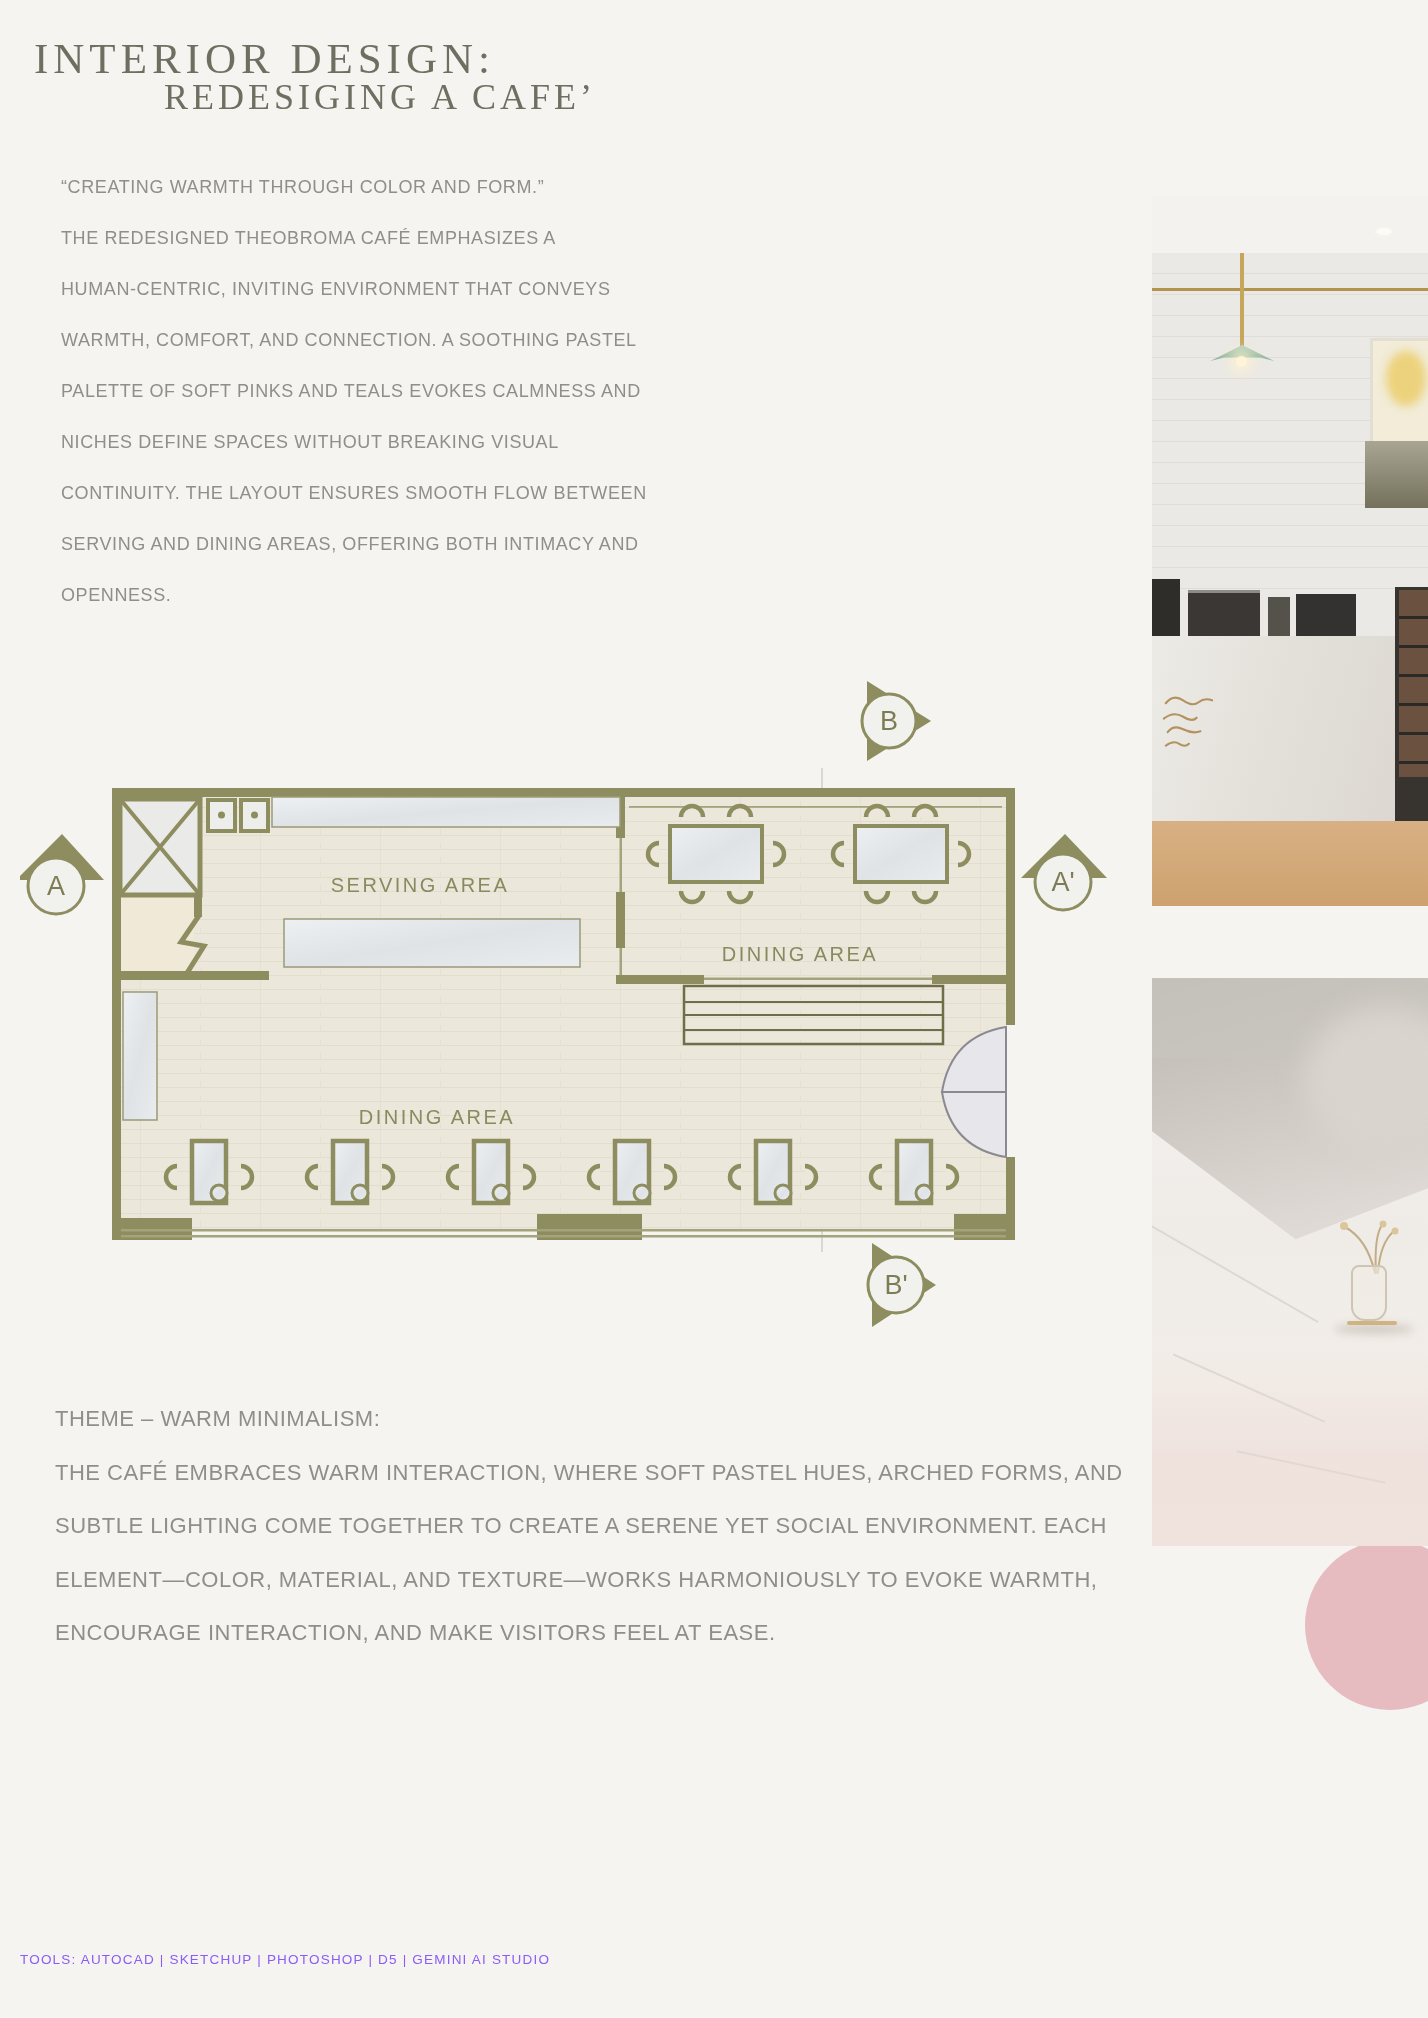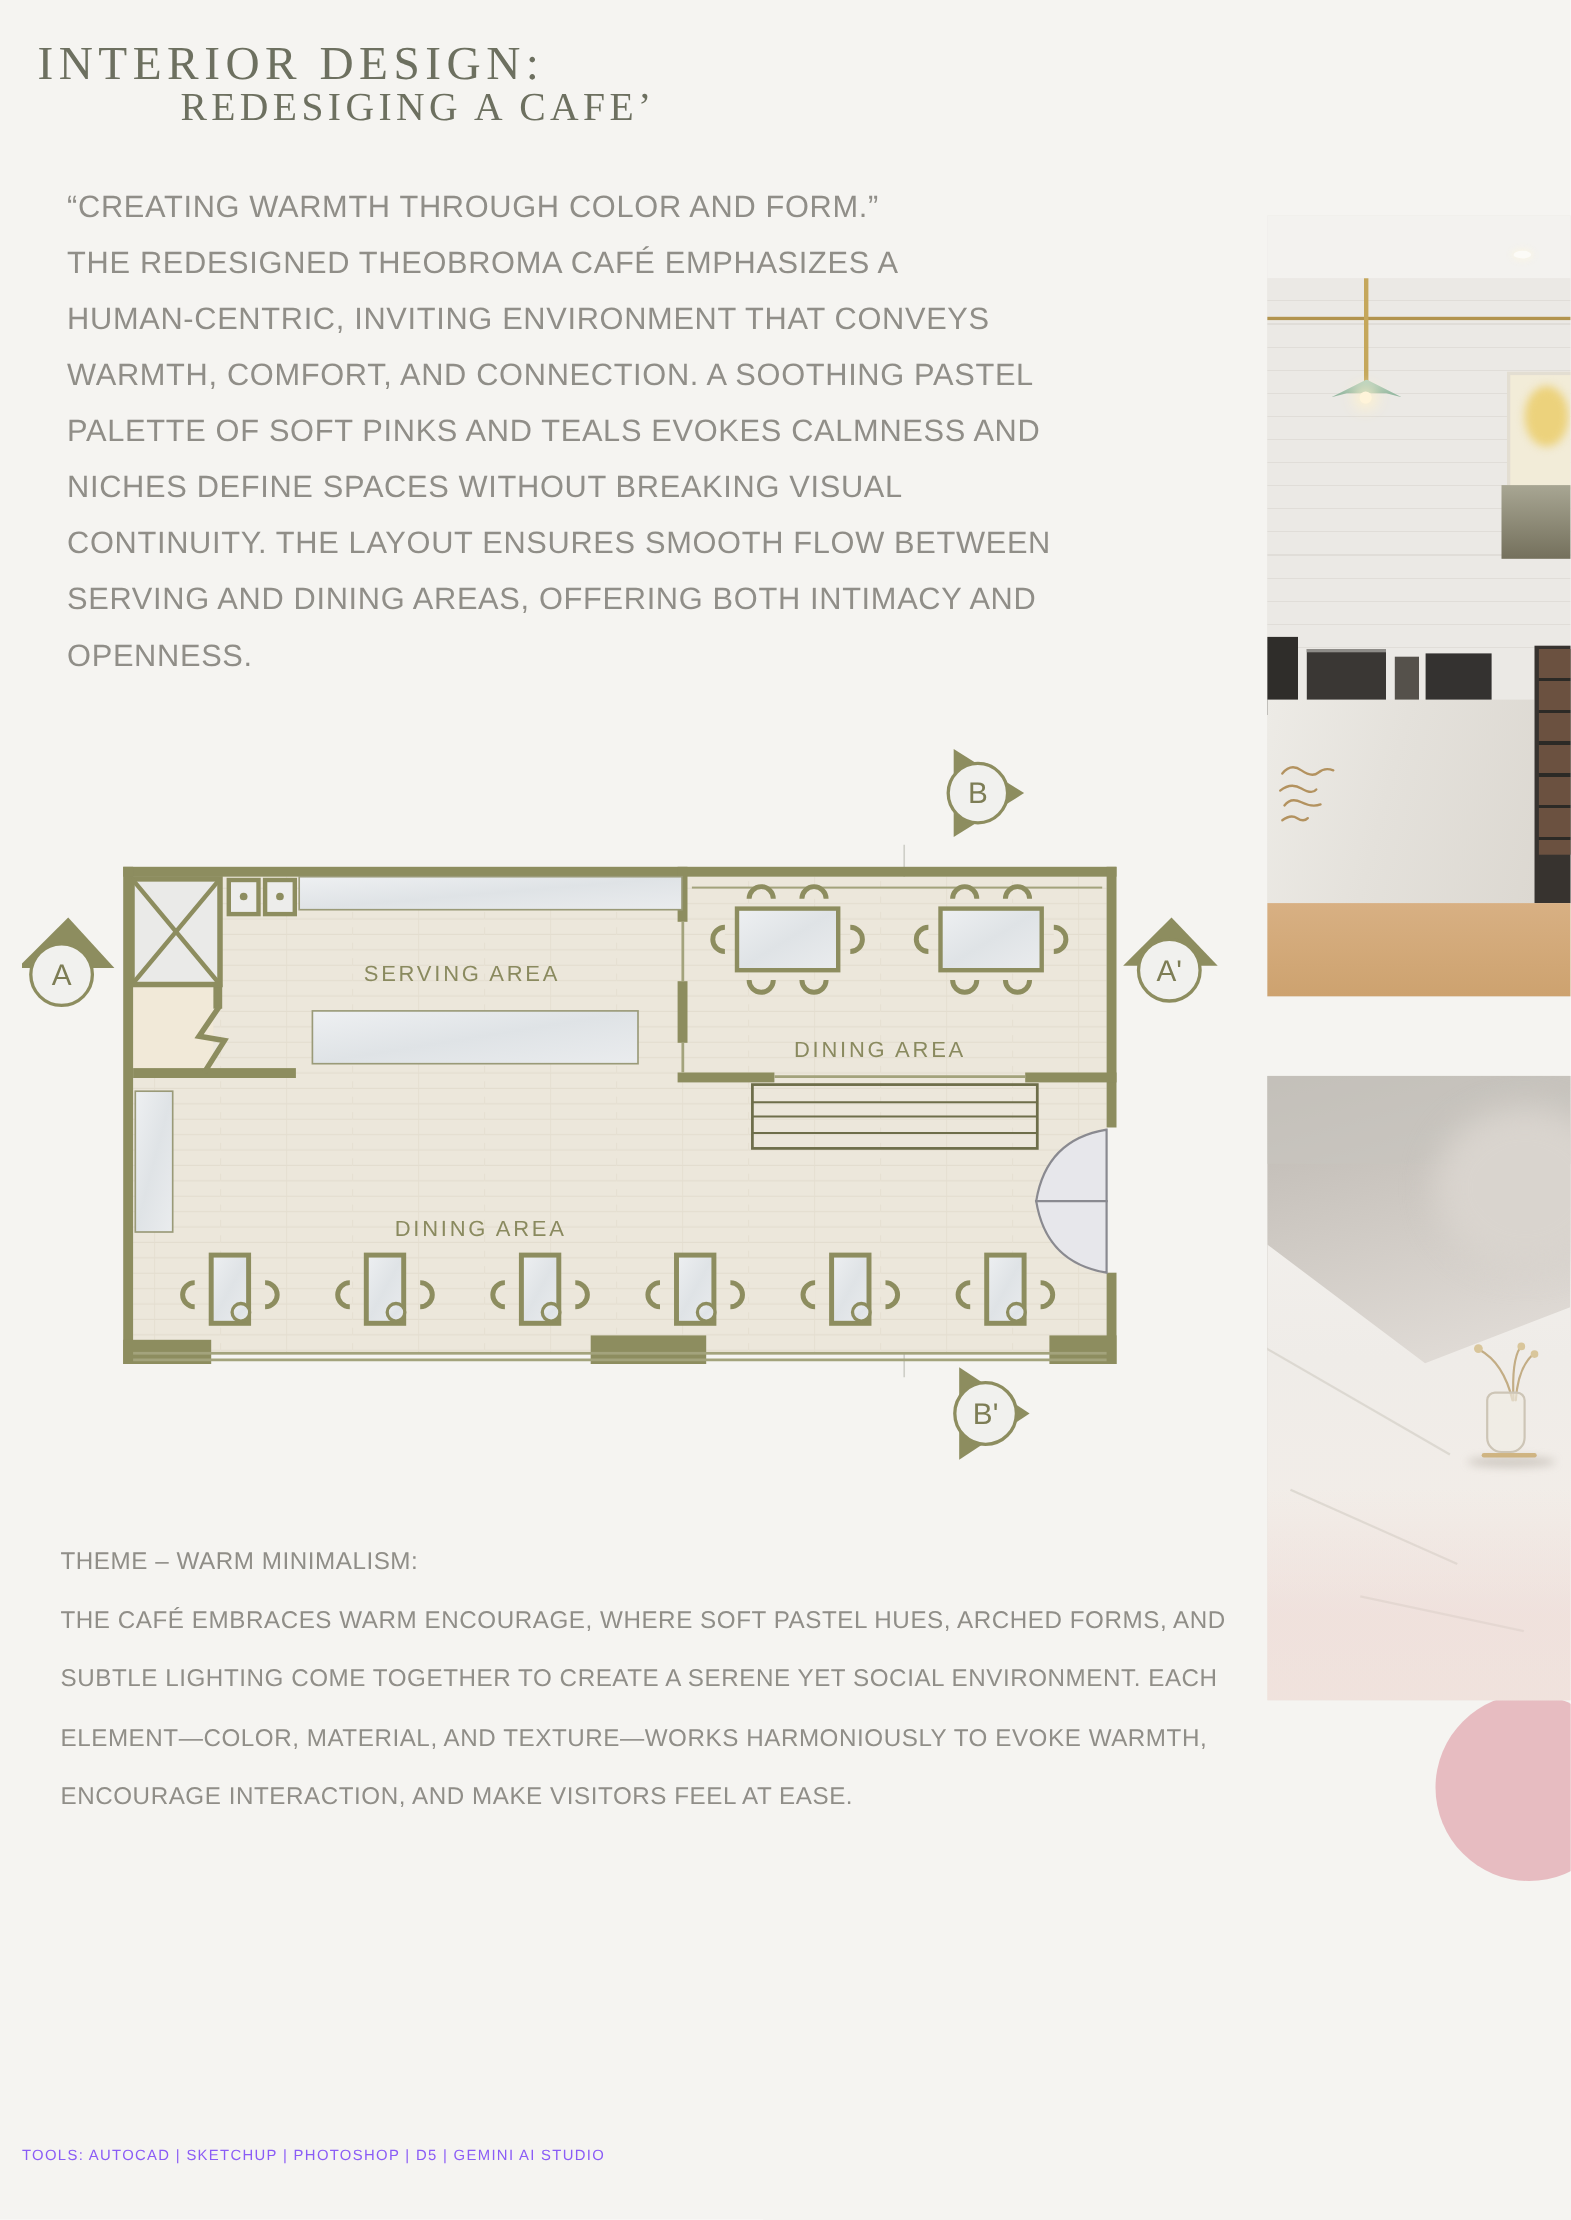--- a/index.html
+++ b/index.html
@@ -7,21 +7,21 @@
         font-family:"Liberation Sans","DejaVu Sans",sans-serif;}
   .abs{position:absolute;}
 
   
   .title1{left:34px;top:34px;font-family:"Liberation Serif","DejaVu Serif",serif;
           font-size:43px;letter-spacing:5px;color:#6d7060;white-space:nowrap;}
   .title2{left:164px;top:76px;font-family:"Liberation Serif","DejaVu Serif",serif;
           font-size:36px;letter-spacing:4px;color:#6d7060;white-space:nowrap;}
 
   
-  .intro{left:61px;top:162px;color:#908e88;font-size:28px;letter-spacing:.6px;}
+  .intro{left:61px;top:162px;color:#908e88;font-size:18px;letter-spacing:.6px;}
   .intro div{height:51px;line-height:51px;white-space:nowrap;}
   .theme{left:20px;top:1392px;color:#908e88;font-size:22px;letter-spacing:.5px;}
   .theme div{height:53.5px;line-height:53.5px;white-space:nowrap;margin-left:35px;}
   .footer{left:20px;top:1952px;color:#8b5cf6;font-size:13.5px;letter-spacing:1.2px;white-space:nowrap;}
 
   
   .plan{left:20px;top:640px;width:1110px;height:730px;}
   .plan-label{fill:#8a8a5f;font-size:20px;letter-spacing:2.5px;font-family:"Liberation Sans","DejaVu Sans",sans-serif;}
   .marker-letter{fill:#7d7d55;font-size:27px;font-family:"Liberation Sans","DejaVu Sans",sans-serif;}
 
@@ -219,21 +219,21 @@
     </g>
     <g transform="translate(876,645)">
       <path d="M40,0 L-24,-42 L-24,42 Z" fill="#8d8d5f"></path>
       <circle r="28" fill="#f1f1ee" stroke="#8d8d5f" stroke-width="3"></circle>
       <text text-anchor="middle" dy=".35em" class="marker-letter">B'</text>
     </g>
   </svg>
 
   <div class="abs theme">
     <div>THEME – WARM MINIMALISM:</div>
-    <div>THE CAFÉ EMBRACES WARM ENCOURAGE, WHERE SOFT PASTEL HUES, ARCHED FORMS, AND</div>
+    <div>THE CAFÉ EMBRACES WARM INTERACTION, WHERE SOFT PASTEL HUES, ARCHED FORMS, AND</div>
     <div>SUBTLE LIGHTING COME TOGETHER TO CREATE A SERENE YET SOCIAL ENVIRONMENT. EACH</div>
     <div>ELEMENT—COLOR, MATERIAL, AND TEXTURE—WORKS HARMONIOUSLY TO EVOKE WARMTH,</div>
     <div>ENCOURAGE INTERACTION, AND MAKE VISITORS FEEL AT EASE.</div>
   </div>
 
   <div class="abs footer">TOOLS: AUTOCAD | SKETCHUP | PHOTOSHOP | D5 | GEMINI AI STUDIO</div>
 
   <div class="abs pink-circle"></div>
 
   <div class="abs photo1">

